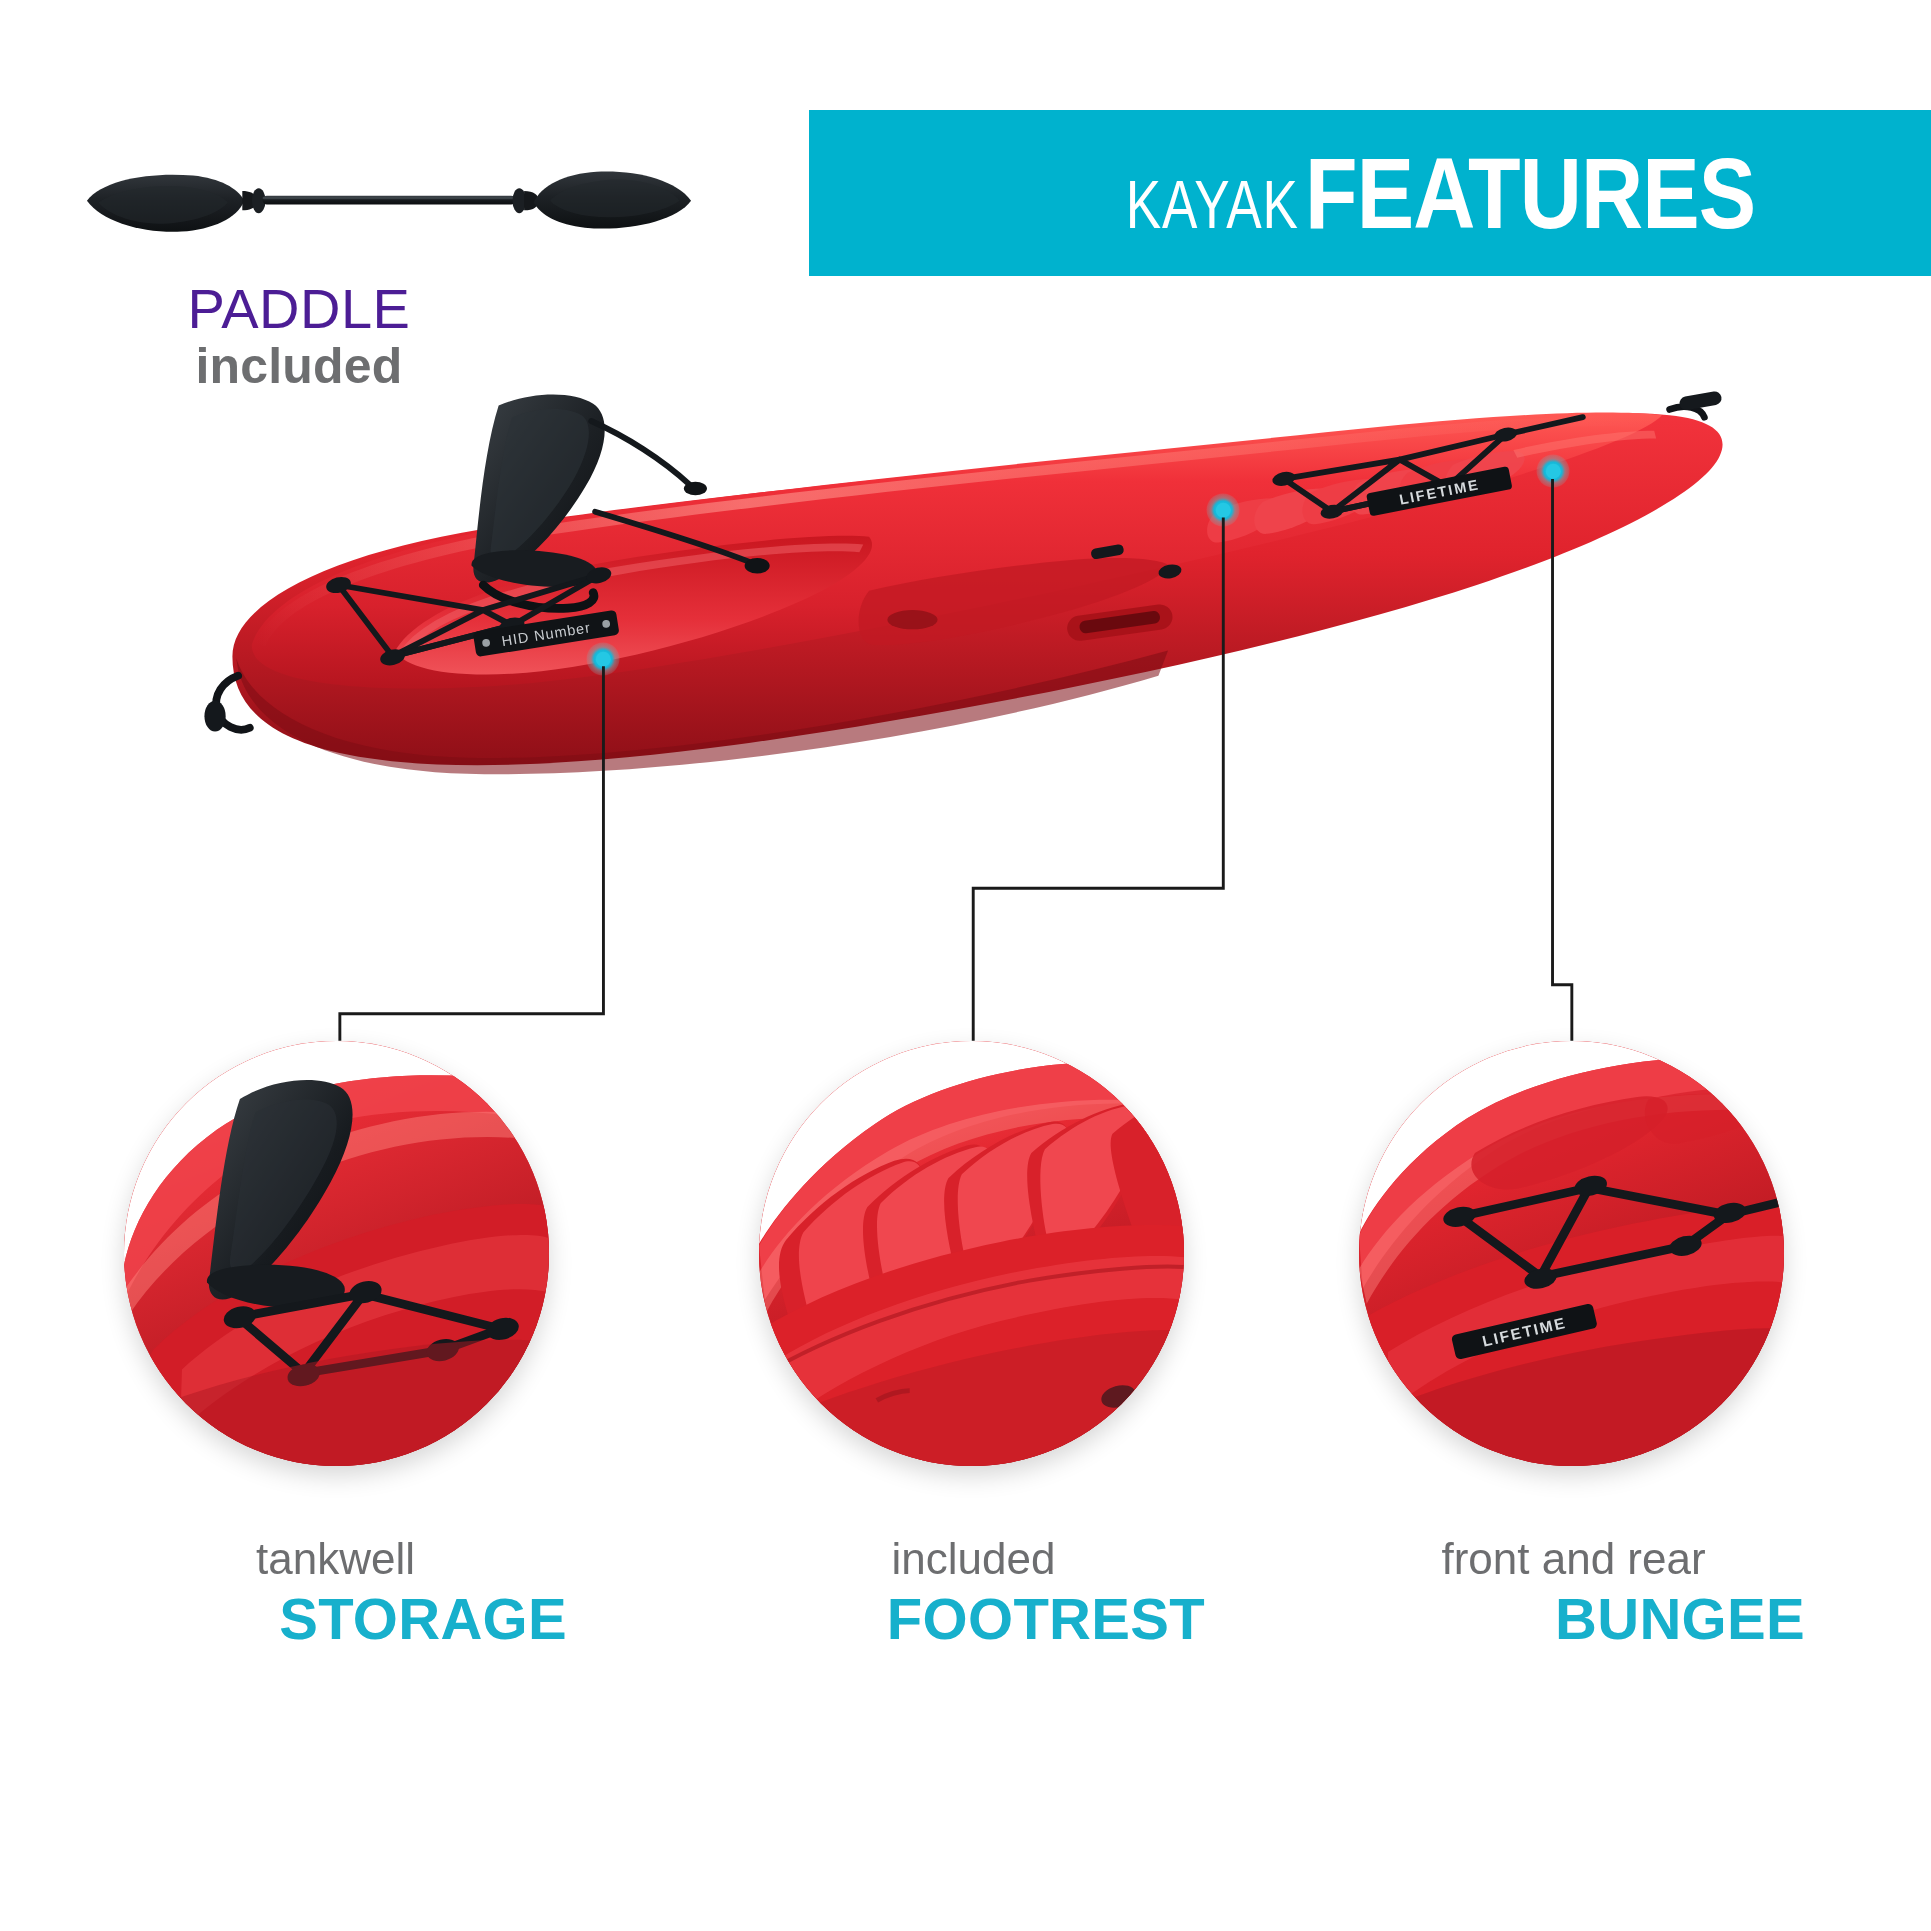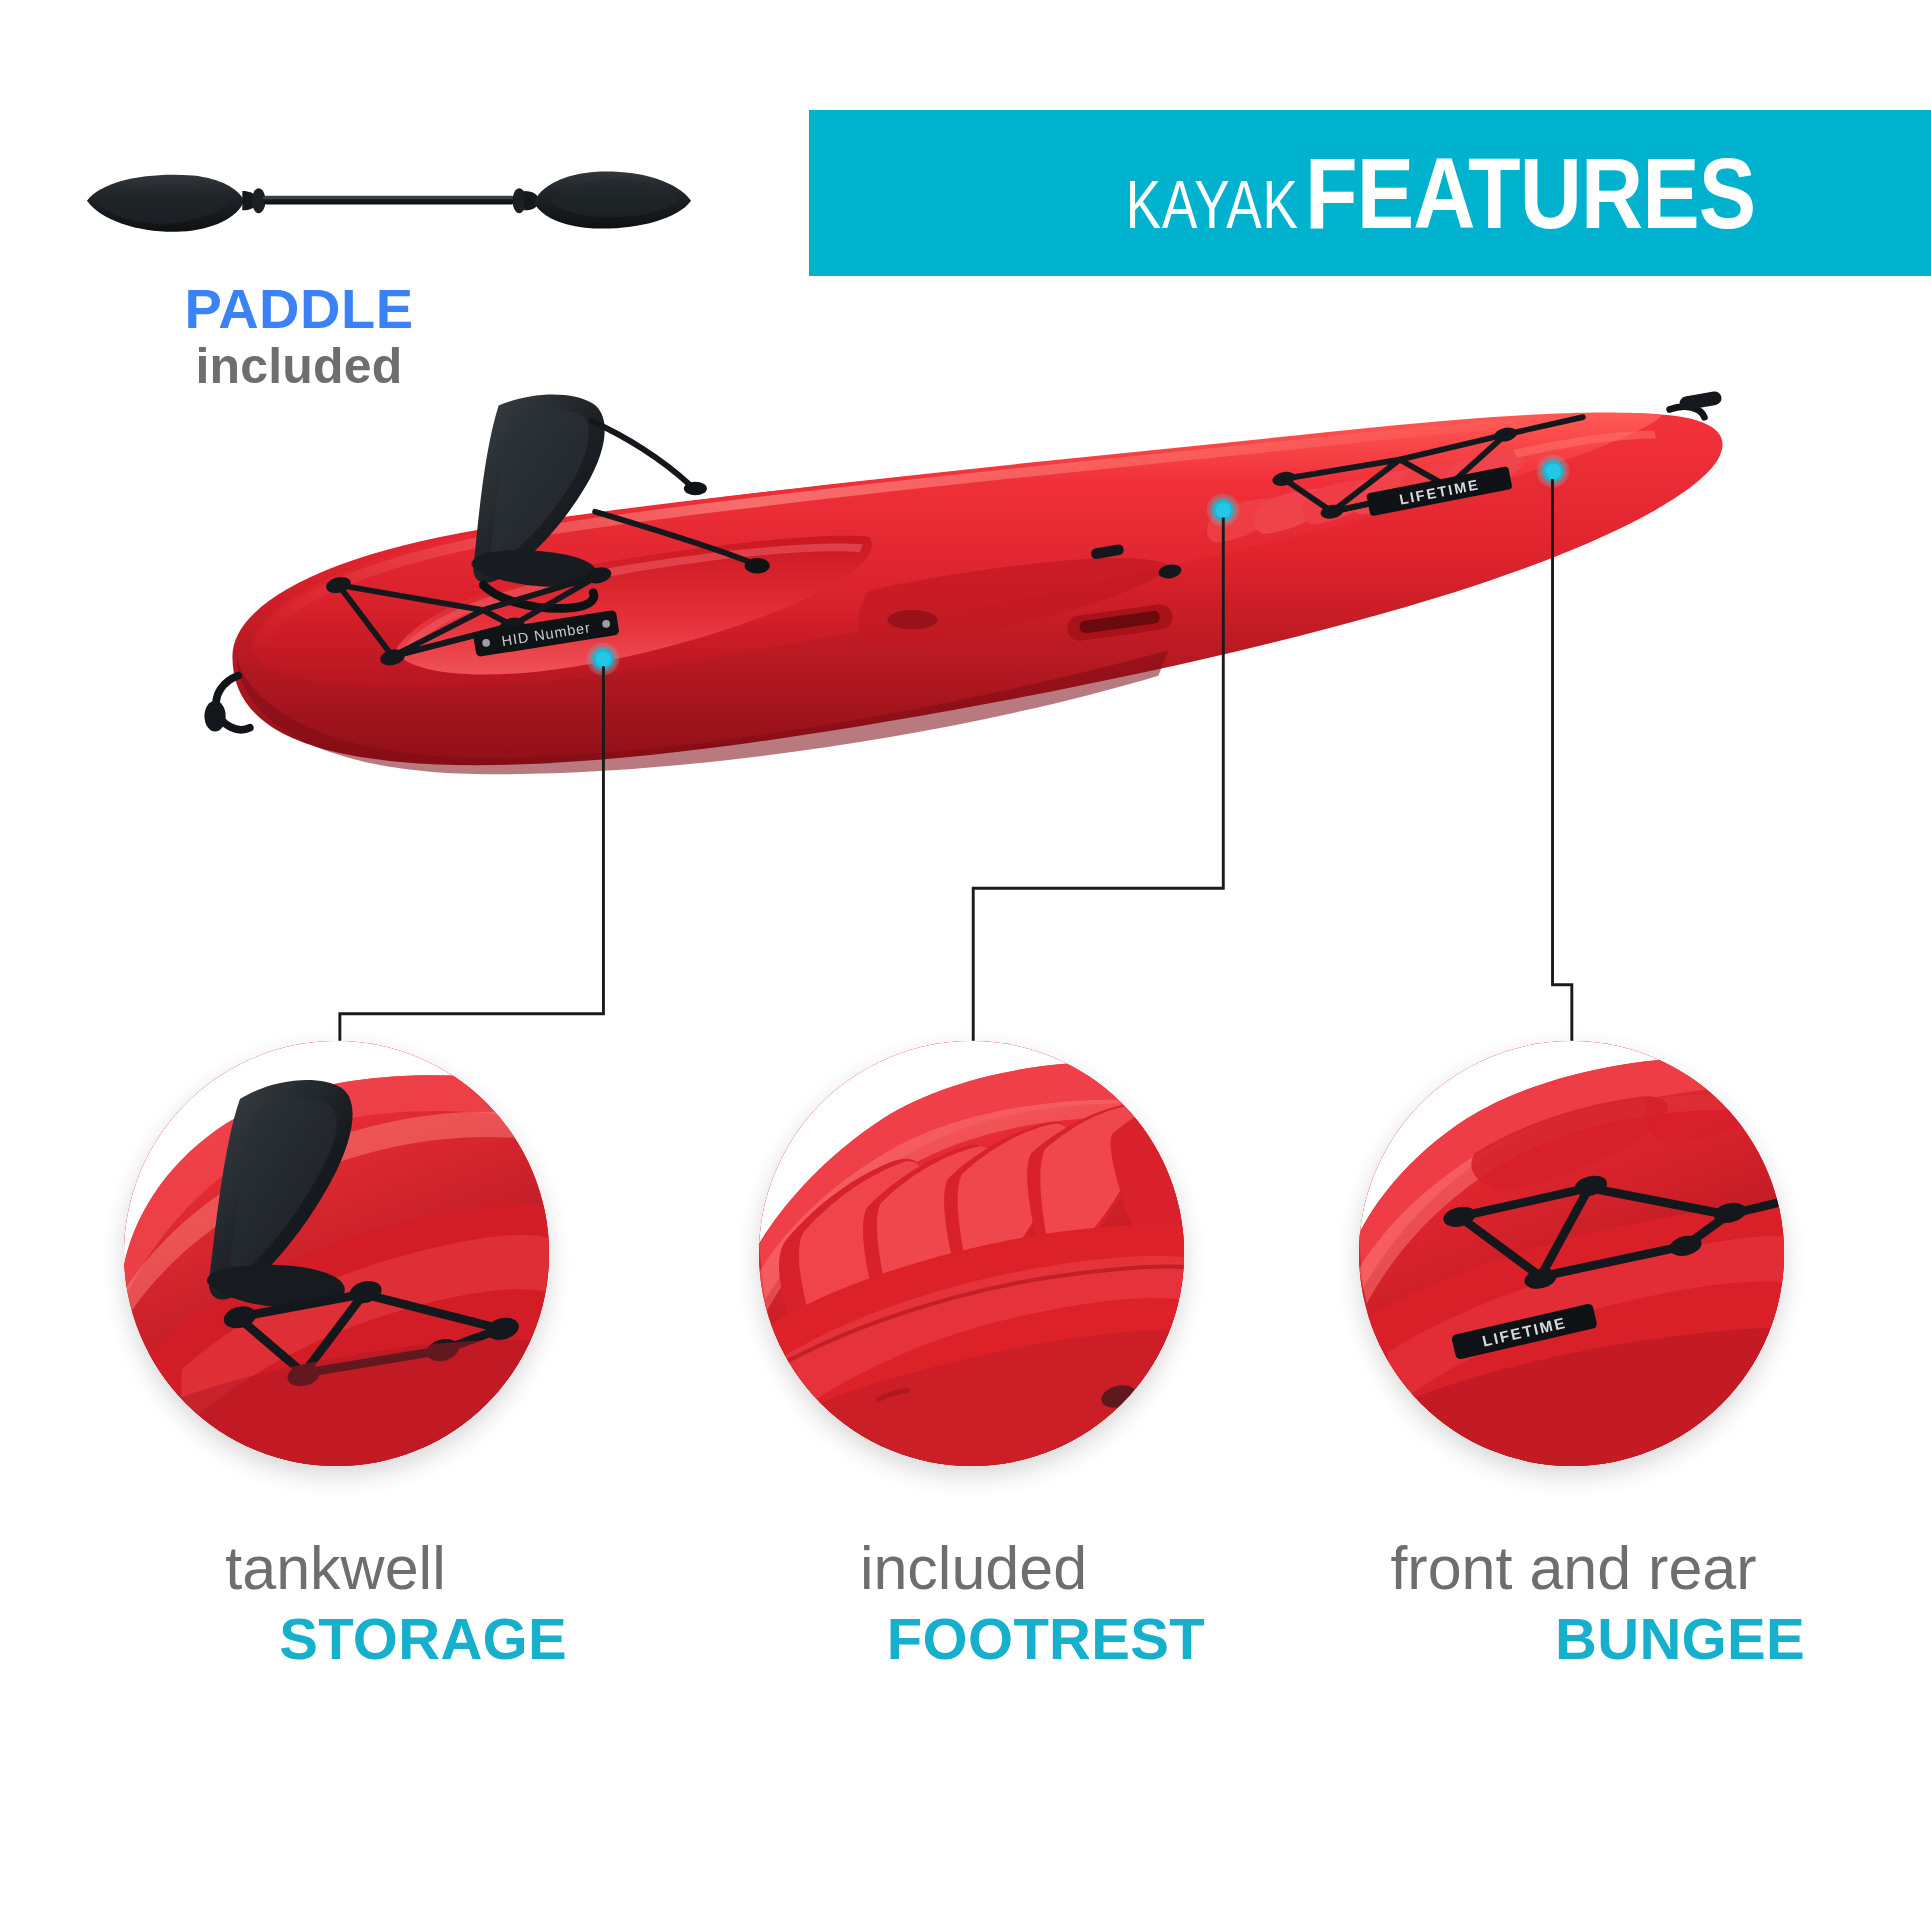--- a/index.html
+++ b/index.html
@@ -21,21 +21,21 @@
   }
   .banner-bold {
     color:#ffffff; font-size:100px; font-weight:700; letter-spacing:-1px;
     transform:scaleX(.86); transform-origin:left bottom; display:inline-block;
     margin-left:5.8px;
   }
 
   
   .paddle-wrap { position:absolute; left:85px; top:162px; width:608px; height:87px; }
   .paddle-caption { position:absolute; left:48px; top:280px; width:502px; text-align:center; }
-  .cap-strong { font-size:56px; font-weight:700; color:#3b82f6; letter-spacing:0.5px; line-height:1.04; }
+  .cap-strong { font-size:56px; font-weight:400; color:#4c1d95; letter-spacing:0.5px; line-height:1.04; }
   .cap-soft   { font-size:50px; font-weight:700; color:#6d6e70; letter-spacing:0.2px; line-height:1.12; }
 
   
   .kayak-main { position:absolute; left:193px; top:367px; width:1545px; height:463px; }
 
   
   .dot { position:absolute; width:33px; height:33px; border-radius:50%;
          background:radial-gradient(circle at 50% 50%, #2ad0e8 0%, #16b7d8 38%, rgba(120,160,170,.55) 52%, rgba(150,170,175,.18) 72%, rgba(255,255,255,0) 100%);
          transform:translate(-50%,-50%); }
   .dot-core { position:absolute; left:50%; top:50%; width:15.4px; height:15.4px; border-radius:50%;
@@ -52,21 +52,21 @@
   }
   .c1 { left:124px;  top:1041px; width:425px; height:425px; }
   .c2 { left:759px;  top:1041px; width:425px; height:425px; }
   .c3 { left:1359px; top:1041px; width:425px; height:425px; }
 
   
   .bcap { position:absolute; text-align:center; }
   .b1 { left:104px;  top:1533px; width:463px; }
   .b2 { left:742px;  top:1533px; width:463px; }
   .b3 { left:1342px; top:1533px; width:463px; }
-  .bcap .soft   { font-size:61px; font-weight:400; color:#6d6e70; line-height:1.18; display:block; }
+  .bcap .soft   { font-size:44px; font-weight:400; color:#6d6e70; line-height:1.18; display:block; }
   .bcap .strong { font-size:58px; font-weight:700; color:#17b0cc; line-height:1.18; display:block; letter-spacing:0.3px;text-align:right; }
 </style>
 </head>
 <body>
 
 <div class="stage">
 
   <div class="banner">
     <div class="banner-text">
       <span class="banner-light">KAYAK</span>

